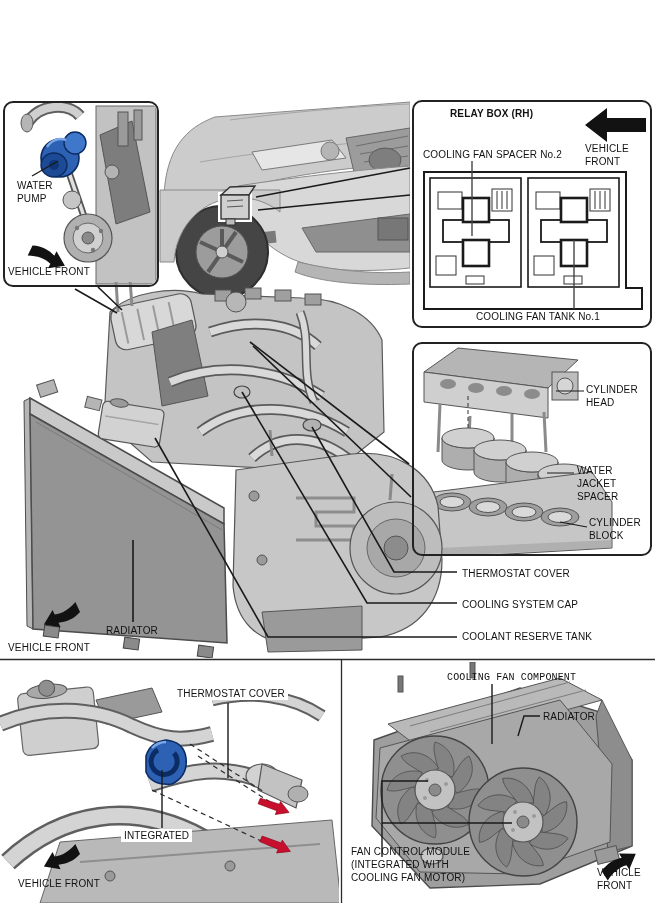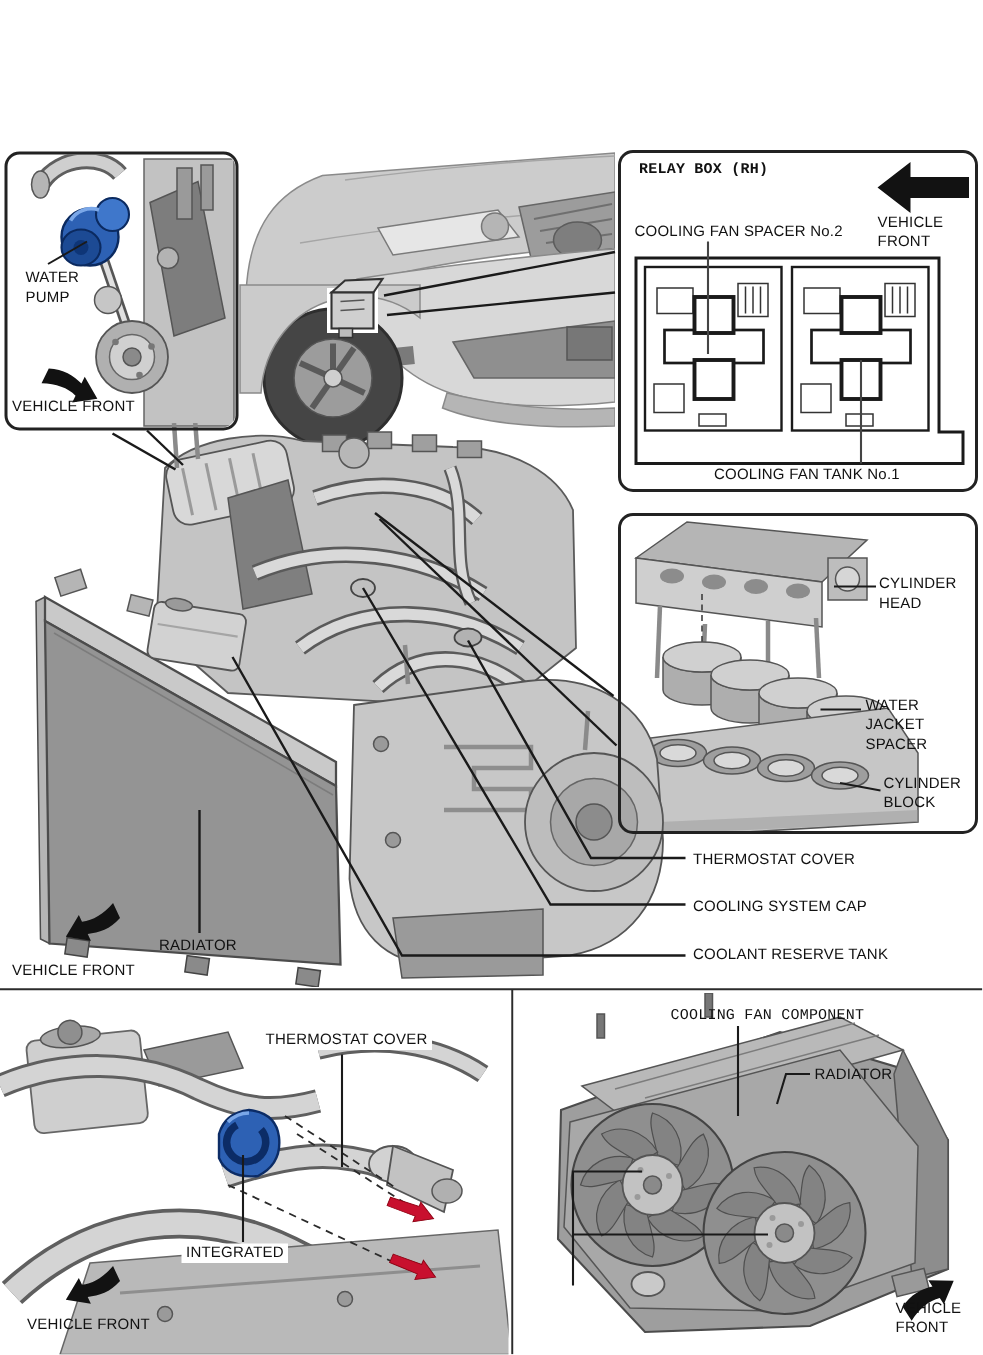--- a/index.html
+++ b/index.html
@@ -380,21 +380,21 @@
   </svg>
 
   <div class="inset" style="left:3px;top:101px;width:152px;height:182px;"></div>
   <div class="inset" style="left:412px;top:100px;width:236px;height:224px;"></div>
   <div class="inset" style="left:412px;top:342px;width:236px;height:210px;"></div>
 
   <div class="lbl" style="left:17px;top:179px;">WATER
 PUMP</div>
   <div class="lbl" style="left:8px;top:265px;">VEHICLE FRONT</div>
 
-  <div class="lbl bold" style="left:426px;top:107px;font-family:Liberation Mono, monospace;">RELAY BOX (RH)</div>
+  <div class="lbl bold" style="left:450px;top:107px;">RELAY BOX (RH)</div>
   <div class="lbl" style="left:585px;top:142px;">VEHICLE
 FRONT</div>
   <div class="lbl" style="left:423px;top:148px;">COOLING FAN SPACER No.2</div>
   <div class="lbl" style="left:476px;top:310px;">COOLING FAN TANK No.1</div>
 
   <div class="lbl" style="left:586px;top:383px;">CYLINDER
 HEAD</div>
   <div class="lbl" style="left:577px;top:464px;">WATER
 JACKET
 SPACER</div>
@@ -406,16 +406,19 @@
   <div class="lbl" style="left:462px;top:630px;">COOLANT RESERVE TANK</div>
   <div class="lbl" style="left:106px;top:624px;">RADIATOR</div>
   <div class="lbl" style="left:8px;top:641px;">VEHICLE FRONT</div>
 
   <div class="lbl bg" style="left:174px;top:687px;">THERMOSTAT COVER</div>
   <div class="lbl bg" style="left:121px;top:829px;">INTEGRATED</div>
   <div class="lbl" style="left:18px;top:877px;">VEHICLE FRONT</div>
 
   <div class="lbl" style="left:447px;top:671px;font-family:Liberation Mono, monospace;">COOLING FAN COMPONENT</div>
   <div class="lbl" style="left:543px;top:710px;">RADIATOR</div>
+  <div class="lbl" style="left:351px;top:845px;">FAN CONTROL MODULE
+(INTEGRATED WITH
+COOLING FAN MOTOR)</div>
   <div class="lbl" style="left:597px;top:866px;">VEHICLE
 FRONT</div>
 
 </div>
 
 </body></html>

